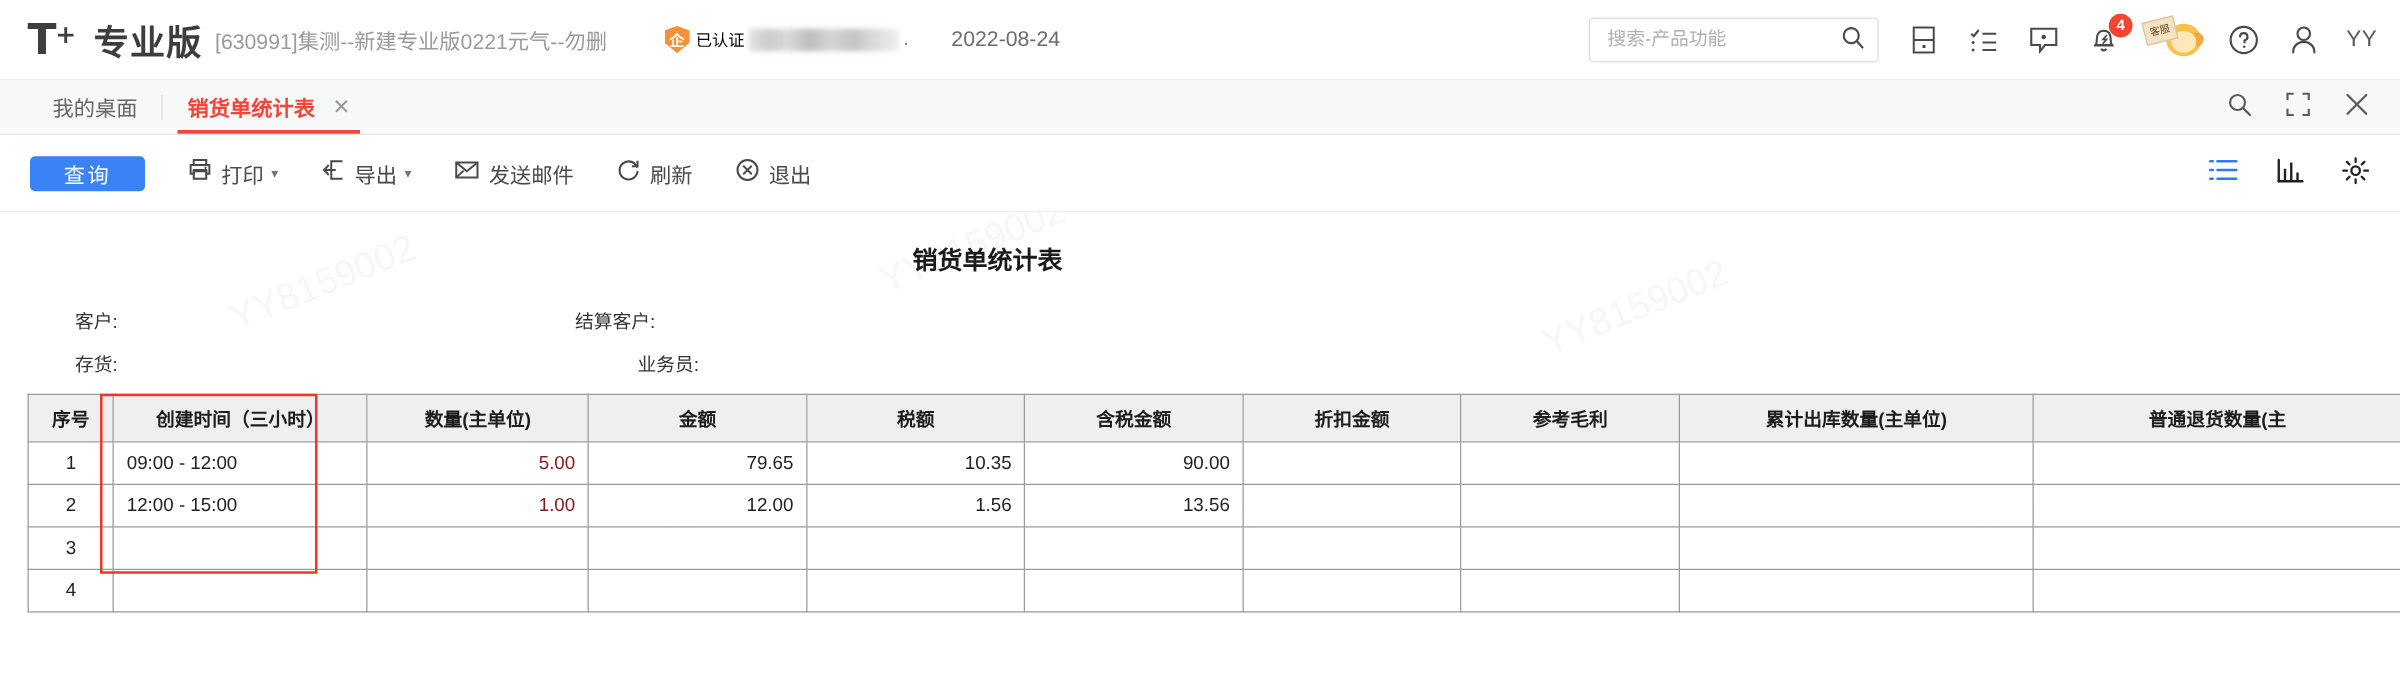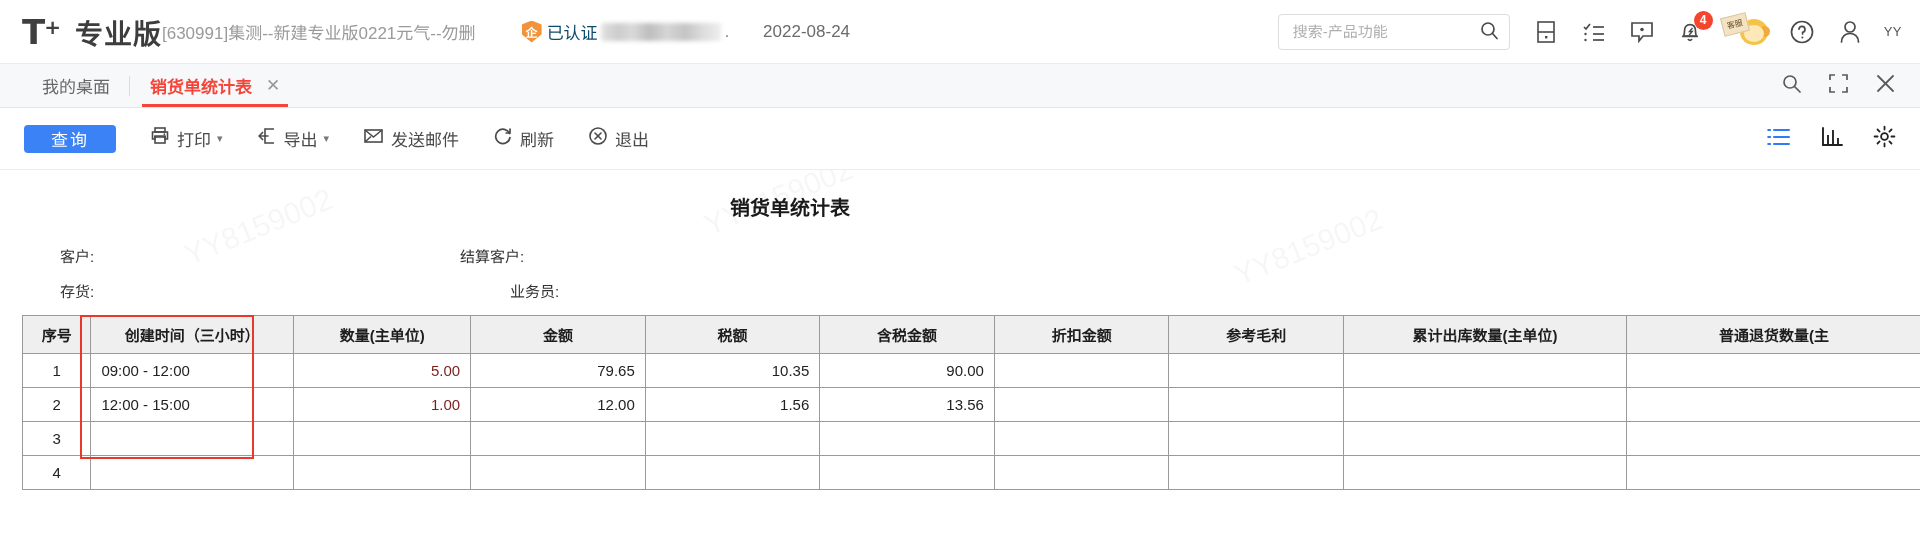--- a/index.html
+++ b/index.html
@@ -35,40 +35,41 @@
   .product-name {
     font-size: 28px;
     font-weight: bold;
     color: #3d3d3d;
     margin-left: 16px;
     letter-spacing: 1px;
   }
   .tenant-name {
     font-size: 17px;
     color: #9a9a9a;
+    margin-left: 10px;
     white-space: nowrap;
   }
   .cert {
     display: flex;
     align-items: center;
     margin-left: 46px;
     white-space: nowrap;
   }
   .cert-shield {
     width: 20px; height: 22px;
     background: #f29339;
     -webkit-clip-path: polygon(50% 0%, 100% 18%, 100% 62%, 50% 100%, 0% 62%, 0% 18%);
     clip-path: polygon(50% 0%, 100% 18%, 100% 62%, 50% 100%, 0% 62%, 0% 18%);
     color: #fff;
     font-size: 12px;
     display: flex; align-items: center; justify-content: center;
     margin-right: 5px;
     font-weight: bold;
   }
-  .cert-text { font-size: 17px; color: #0c4a6e; }
+  .cert-text { font-size: 13px; color: #000000; }
   .cert-blur {
     width: 120px; height: 18px;
     margin-left: 3px;
     background: linear-gradient(90deg,#e3e3e3 0%,#cccccc 14%,#dadada 26%,#bdbdbd 40%,#d6d6d6 55%,#c4c4c4 70%,#dddddd 85%,#eeeeee 100%);
     filter: blur(2.2px);
     border-radius: 2px;
   }
   .cert-dot { font-size: 16px; color: #777; margin-left: 4px; }
   .top-date { font-size: 17px; color: #6b6b6b; margin-left: 34px; white-space: nowrap; }
 
@@ -128,21 +129,21 @@
   .mascot-sign {
     position: absolute; left: 0; top: 0;
     width: 26px; height: 19px;
     background: #f3e3c4;
     border: 1px solid #d9c49c;
     transform: rotate(-14deg);
     font-size: 8px; color: #6a4a20;
     display: flex; align-items: center; justify-content: center;
     line-height: 1;
   }
-  .yy-label { font-size: 13px; color: #555; letter-spacing: .5px; }
+  .yy-label { font-size: 18px; color: #555; letter-spacing: .5px; }
 
   
   .tabbar {
     height: 44px;
     background: #f7f8fa;
     border-bottom: 1px solid #e6e6e6;
     display: flex;
     align-items: stretch;
     padding-left: 22px;
     position: relative;

